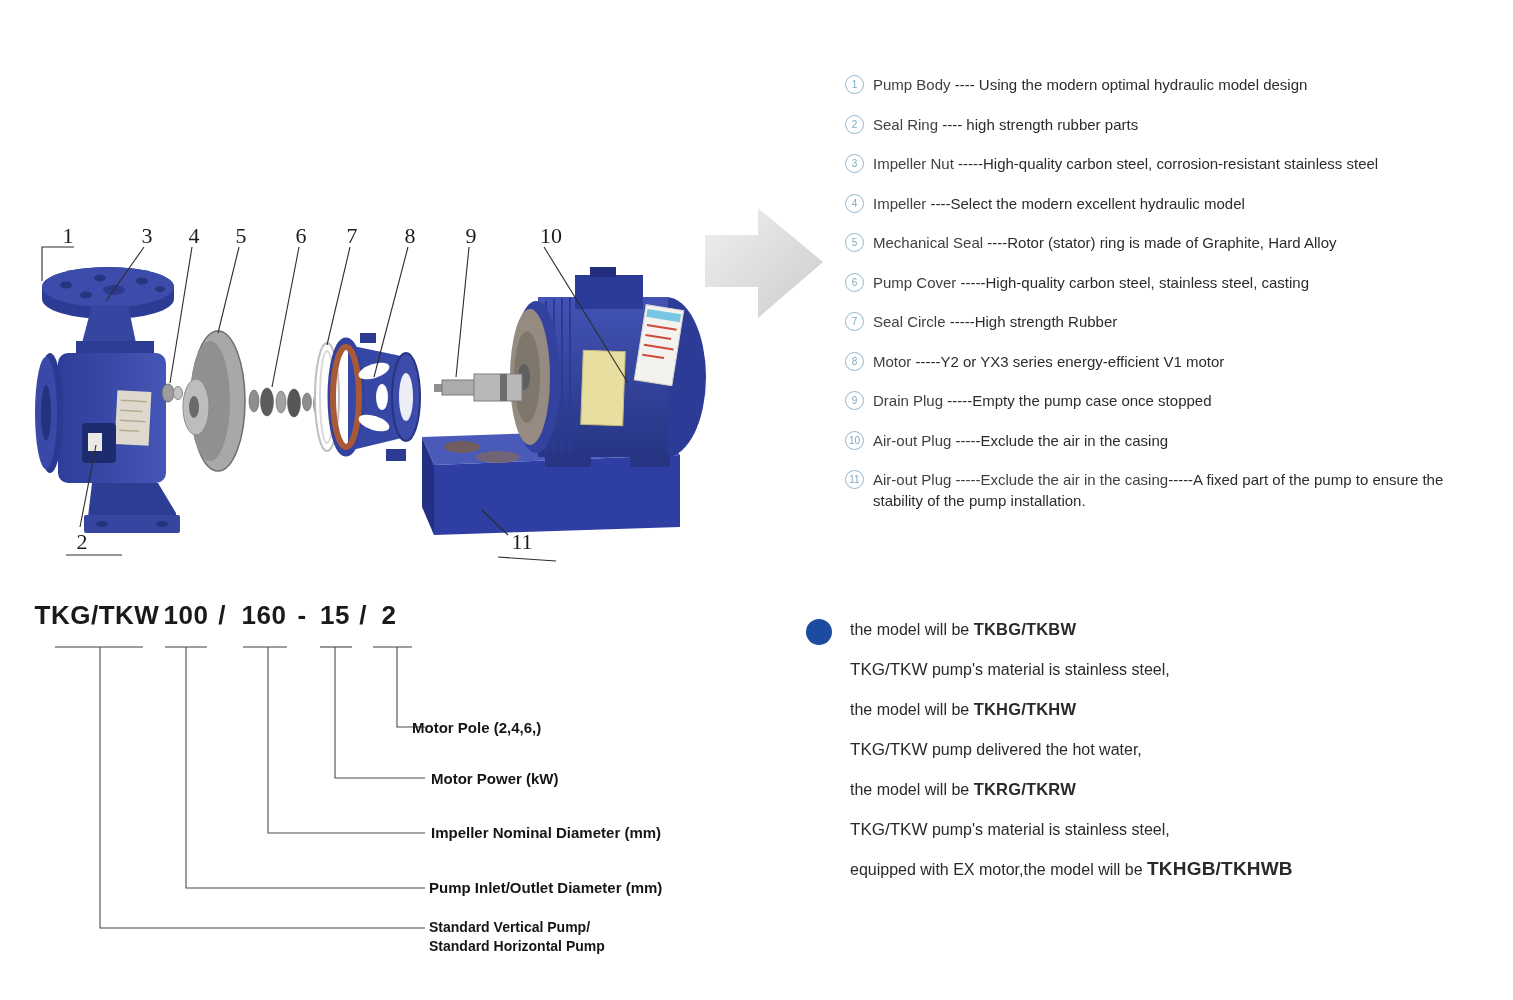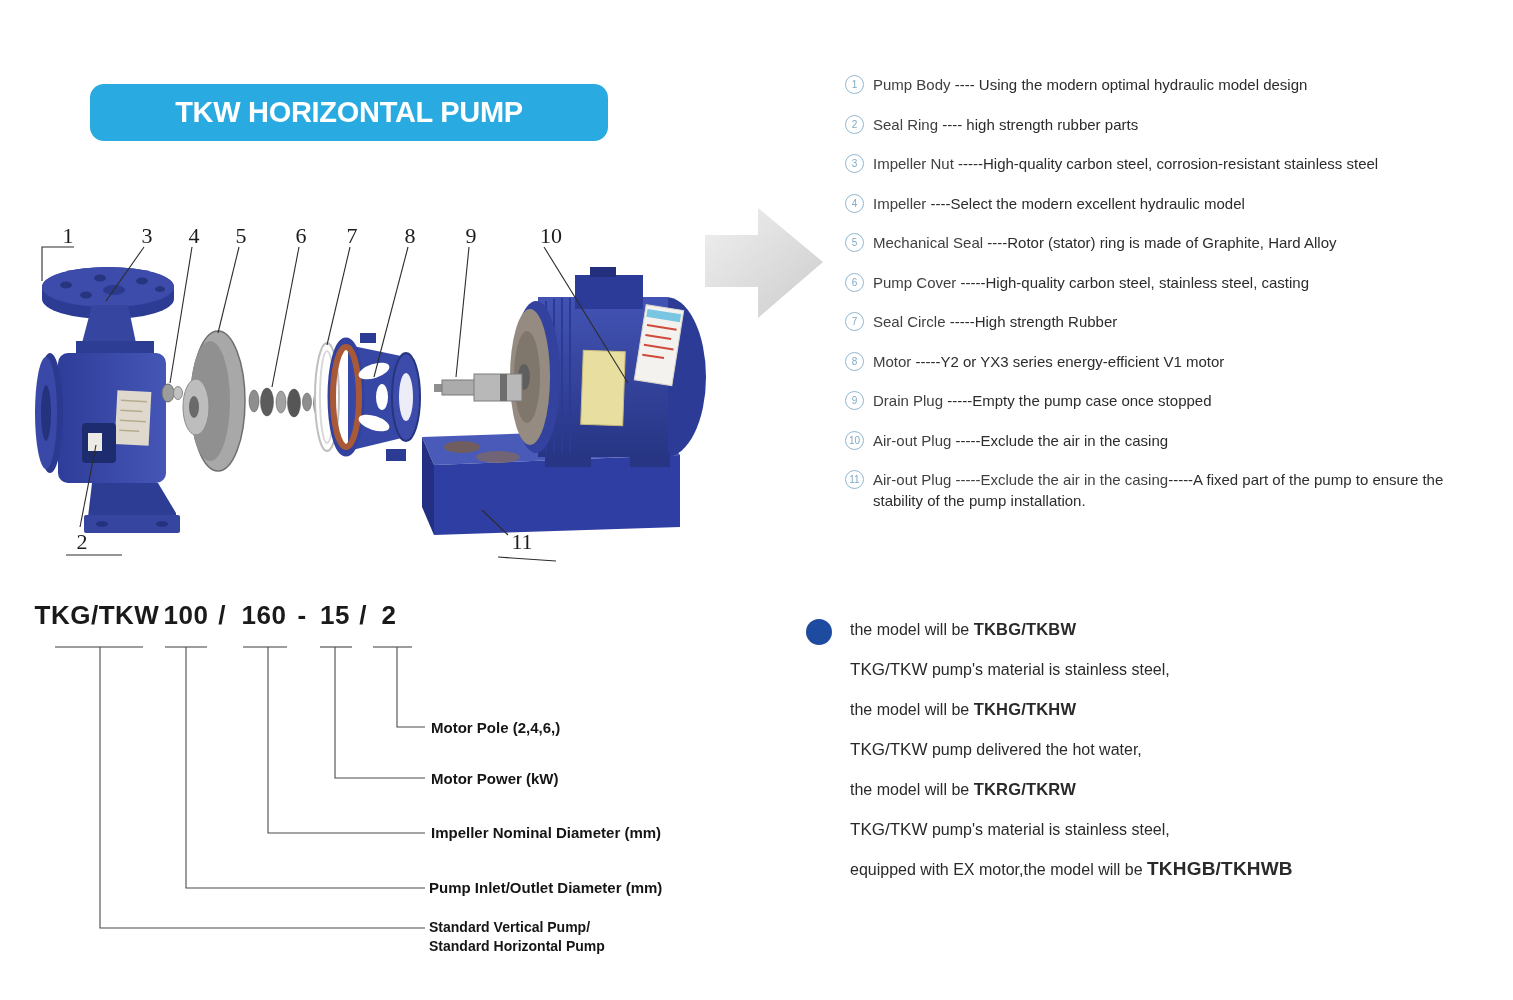--- a/index.html
+++ b/index.html
@@ -30,42 +30,39 @@
 
   
   .model-seg{position:absolute;top:600px;transform:translateX(-50%);font-weight:bold;
              font-size:26px;color:#1a1a1a;letter-spacing:0.5px;white-space:nowrap;}
   .seg0{left:97px}.seg1{left:186px}.seg2{left:222px}.seg3{left:264px}
   .seg4{left:302px}.seg5{left:335px}.seg6{left:363px}.seg7{left:389px}
   .tree{position:absolute;left:0;top:590px;}
   .tree .under{stroke:#7d7d7d;stroke-width:1.6;}
   .tree .conn{stroke:#4a4a4a;stroke-width:1.1;fill:none;}
   .bk-label{position:absolute;font-weight:bold;font-size:15px;color:#151515;white-space:nowrap;}
-  .bk0{left:431px;top:719px}.bk1{left:431px;top:770px}.bk2{left:431px;top:824px}
+  .bk0{left:412px;top:719px}.bk1{left:431px;top:770px}.bk2{left:431px;top:824px}
   .bk3{left:429px;top:879px}
   .bk4{left:429px;top:919px;font-size:14px}.bk5{left:429px;top:938px;font-size:14px}
 
   
   .bullet{position:absolute;left:806px;top:619px;width:26px;height:26px;border-radius:50%;
           background:#1c4ba0;}
   .notes{position:absolute;left:850px;top:618px;width:660px;font-size:16px;color:#2a2a2a;}
   .note-line{height:40px;line-height:22px;}
   .note-line:nth-child(7){height:32px;}
   .note-lead{font-size:17px;}
   .note-code{font-weight:bold;font-size:16.5px;letter-spacing:0.2px;}
   .note-line:last-child .note-code{font-size:19px;}
 </style>
 </head>
 <body>
 
 <div class="page">
 
-  <div class="banner">
-    <span>TKW HORIZONTAL PUMP</span>
-  </div>
 
   <svg class="diagram" width="720" height="370" viewBox="0 0 720 370">
     <defs>
       <linearGradient id="bodyGrad" x1="0" y1="0" x2="1" y2="0">
         <stop offset="0" stop-color="#2e3d99"></stop>
           <stop offset="1" stop-color="#4656b6"></stop>
       </linearGradient>
       <linearGradient id="motorGrad" x1="0" y1="0" x2="0" y2="1">
         <stop offset="0" stop-color="#4253b4"></stop>
           <stop offset="1" stop-color="#273584"></stop>

